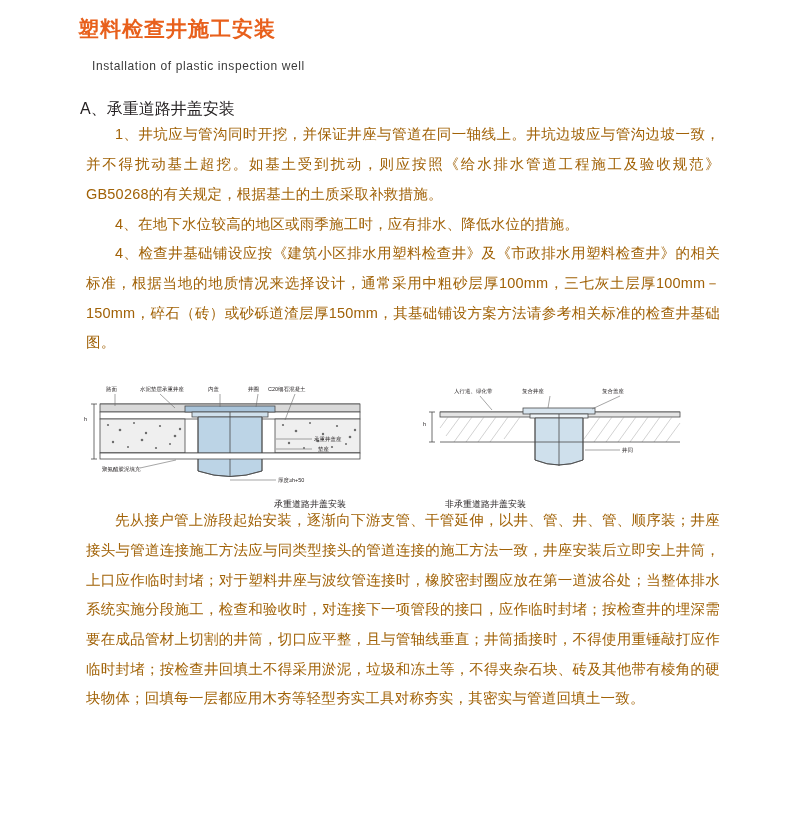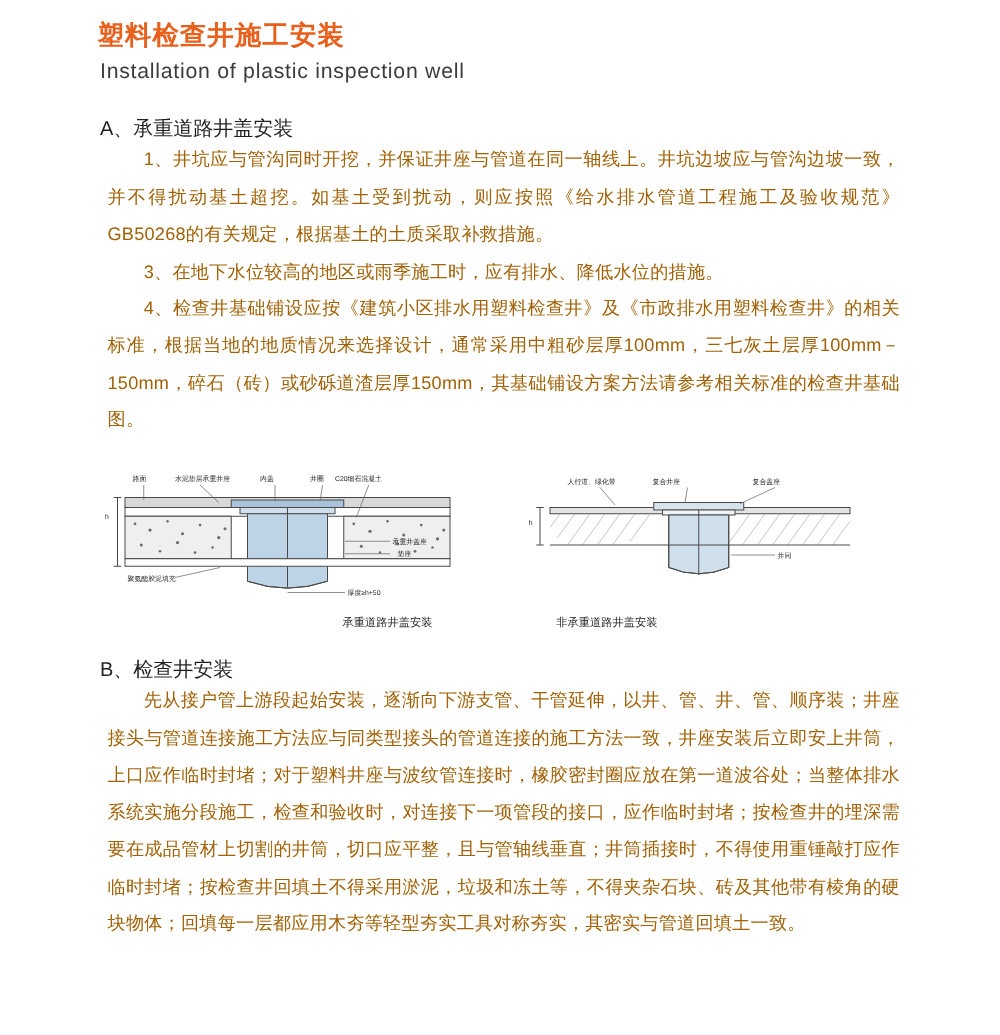--- a/index.html
+++ b/index.html
@@ -25,24 +25,24 @@
     margin: 0;
     padding-top: 14px;
     padding-left: 38px;
     font-size: 21px;
     font-weight: bold;
     color: #e8601c;
     letter-spacing: 1px;
     line-height: 1.4;
   }
   .title-en {
-    margin: 0;
+    margin: 12px;
     padding-left: 40px;
     padding-top: 4px;
-    font-size: 17px;
+    font-size: 12px;
     color: #3b3b3b;
     letter-spacing: 0.6px;
     font-family: "Liberation Sans", sans-serif;
   }
   .section-head-wrap {
     margin-left: 40px;
     margin-top: 26px;
     position: relative;
   }
   .body-text {
@@ -87,21 +87,21 @@
   <h1 class="title-cn">塑料检查井施工安装</h1>
   <div class="title-en">Installation of plastic inspection well</div>
 
   <div class="section-head-wrap">
     <span class="tick"></span>
     <span class="bar">A、承重道路井盖安装</span>
   </div>
 
   <div class="body-text">
     <p>1、井坑应与管沟同时开挖，并保证井座与管道在同一轴线上。井坑边坡应与管沟边坡一致，并不得扰动基土超挖。如基土受到扰动，则应按照《给水排水管道工程施工及验收规范》GB50268的有关规定，根据基土的土质采取补救措施。</p>
-    <p>3、在地下水位较高的地区或雨季施工时，应有排水、降低水位的措施。</p>
+    <p>4、在地下水位较高的地区或雨季施工时，应有排水、降低水位的措施。</p>
     <p>4、检查井基础铺设应按《建筑小区排水用塑料检查井》及《市政排水用塑料检查井》的相关标准，根据当地的地质情况来选择设计，通常采用中粗砂层厚100mm，三七灰土层厚100mm－150mm，碎石（砖）或砂砾道渣层厚150mm，其基础铺设方案方法请参考相关标准的检查井基础图。</p>
   </div>
 
   <div class="figure">
     <svg class="fig-svg" width="640" height="120" viewBox="0 0 640 120">
 
       <g stroke="#4a4a4a" fill="none" stroke-width="0.8">
 
         <line x1="20" y1="28" x2="280" y2="28"></line>
 
@@ -234,22 +234,18 @@
         <text x="343" y="50">h</text>
       </g>
     </svg>
 
     <div class="fig-caption-row">
       <div class="fig-caption">承重道路井盖安装</div>
       <div class="fig-caption">非承重道路井盖安装</div>
     </div>
   </div>
 
-  <div class="section-head-wrap">
-    <span class="tick"></span>
-    <span class="bar">B、检查井安装</span>
-  </div>
 
   <div class="body-text">
     <p>先从接户管上游段起始安装，逐渐向下游支管、干管延伸，以井、管、井、管、顺序装；井座接头与管道连接施工方法应与同类型接头的管道连接的施工方法一致，井座安装后立即安上井筒，上口应作临时封堵；对于塑料井座与波纹管连接时，橡胶密封圈应放在第一道波谷处；当整体排水系统实施分段施工，检查和验收时，对连接下一项管段的接口，应作临时封堵；按检查井的埋深需要在成品管材上切割的井筒，切口应平整，且与管轴线垂直；井筒插接时，不得使用重锤敲打应作临时封堵；按检查井回填土不得采用淤泥，垃圾和冻土等，不得夹杂石块、砖及其他带有棱角的硬块物体；回填每一层都应用木夯等轻型夯实工具对称夯实，其密实与管道回填土一致。</p>
   </div>
 
 </div>
 
 </body></html>

